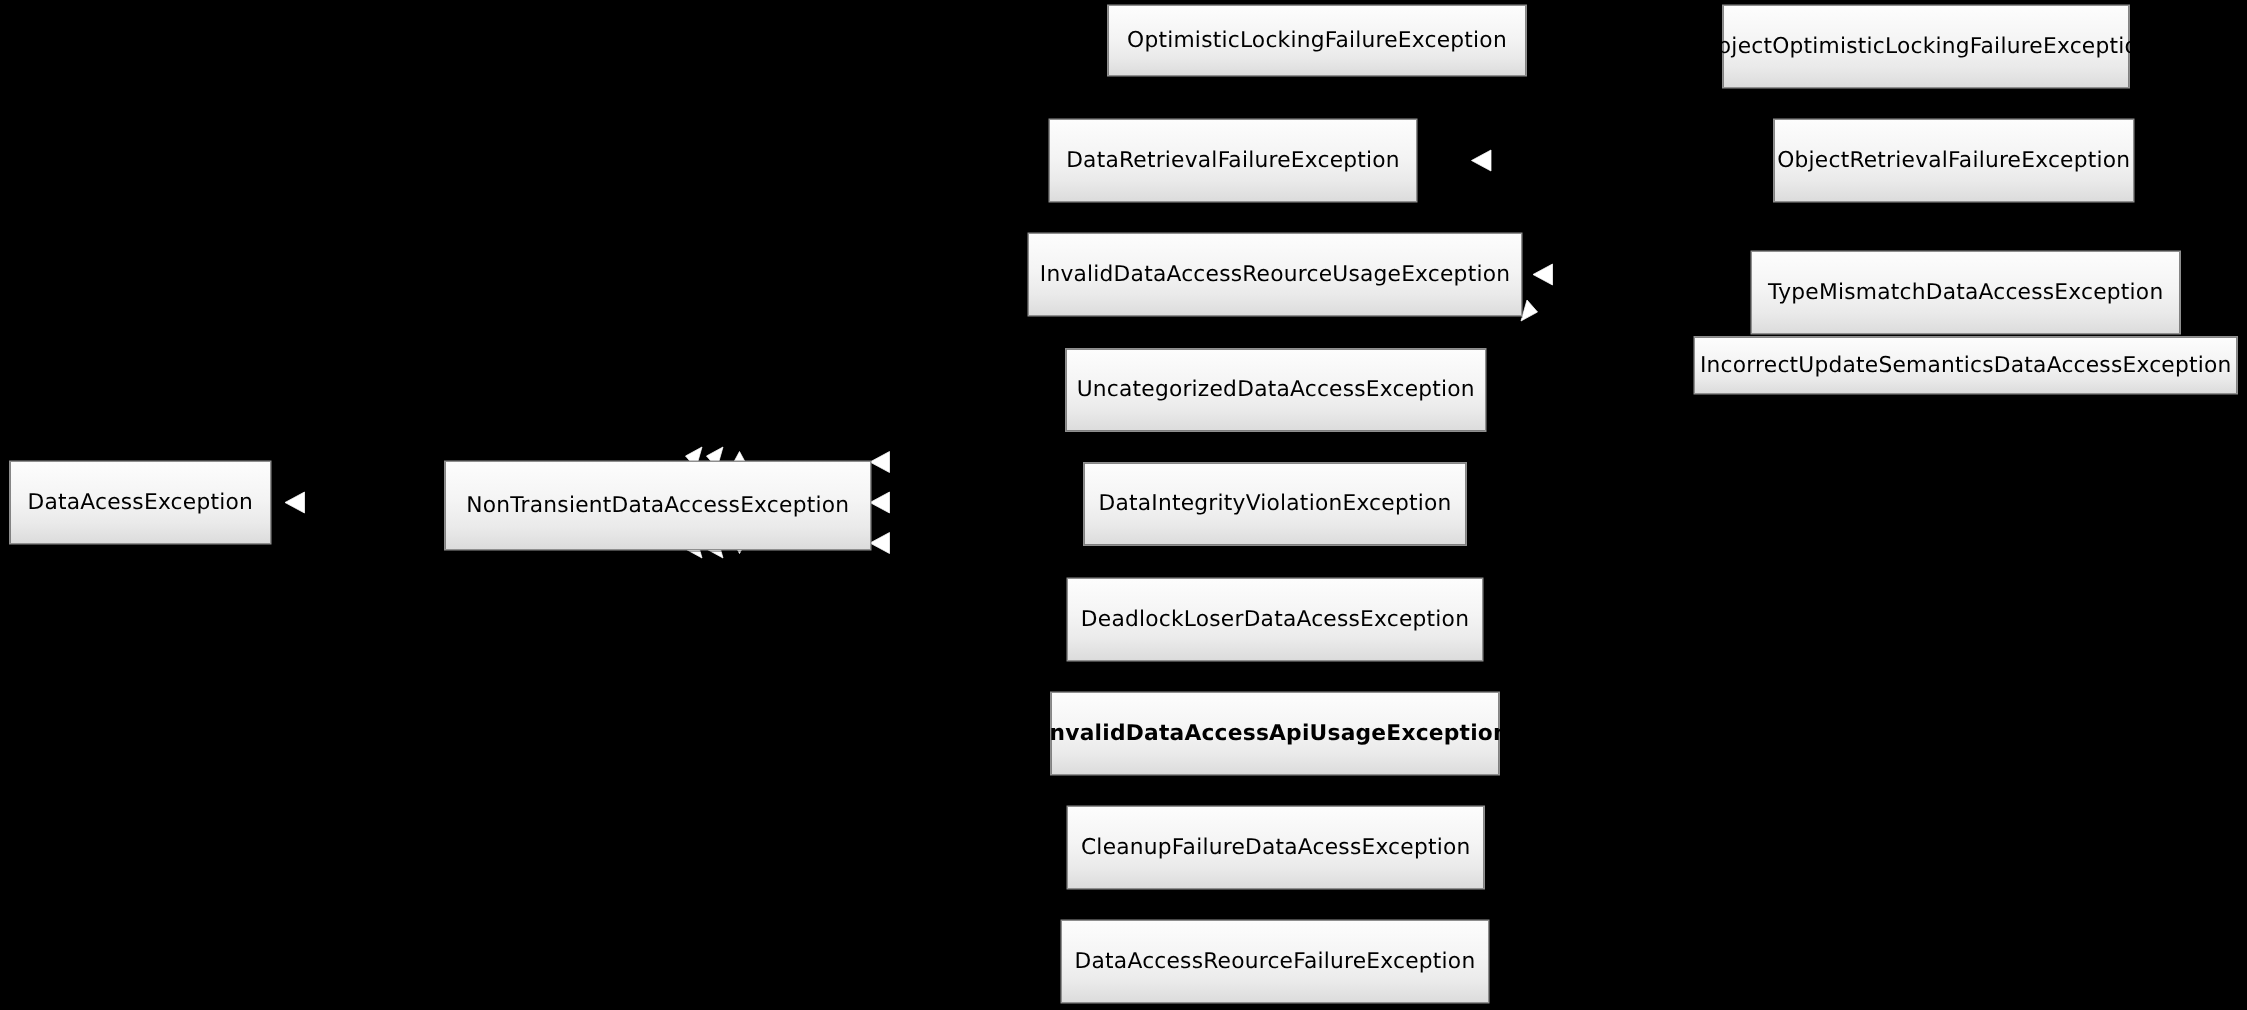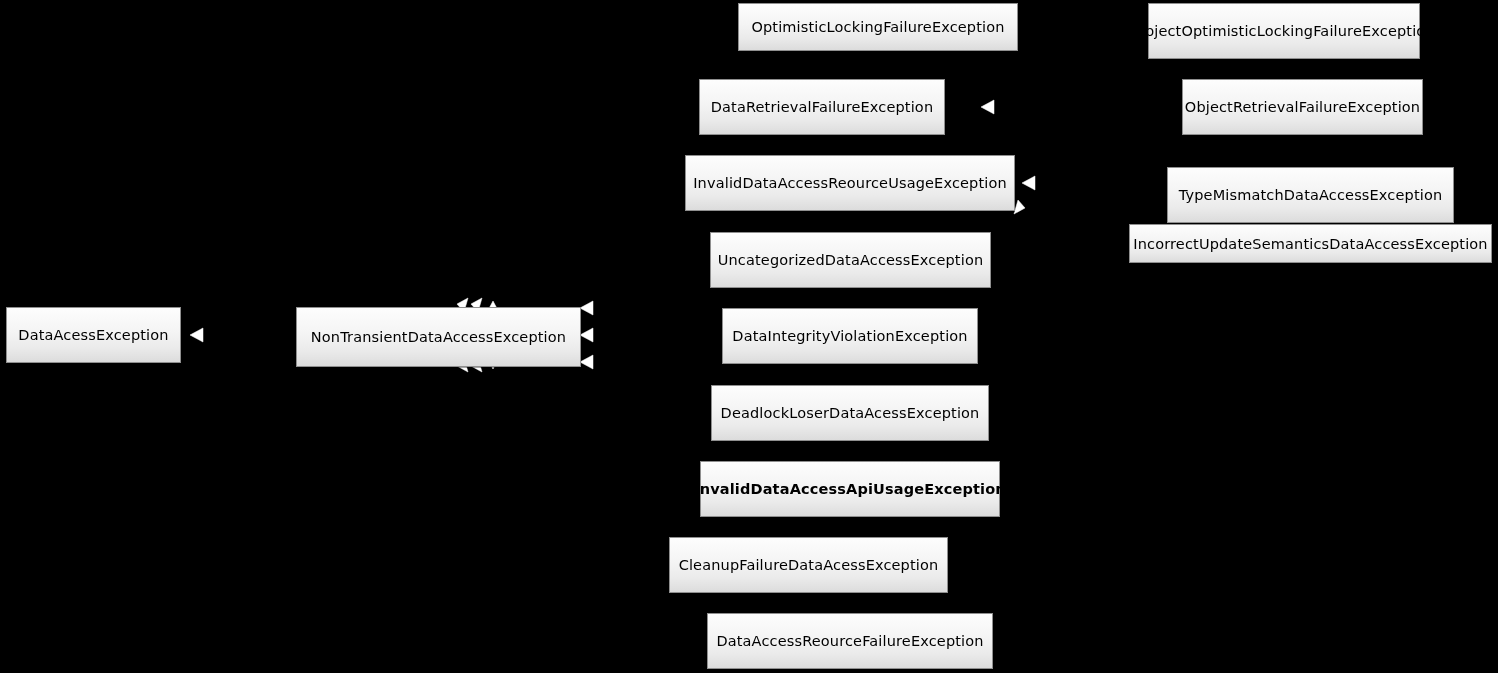--- a/index.html
+++ b/index.html
@@ -116,21 +116,21 @@
       </div>
       <div class="uml-node" style="left: 722px; top: 308px; width: 256px; height: 56px;">
         <span class="node-label">DataIntegrityViolationException</span>
       </div>
       <div class="uml-node" style="left: 711px; top: 385px; width: 278px; height: 56px;">
         <span class="node-label">DeadlockLoserDataAcessException</span>
       </div>
       <div class="uml-node" style="left: 700px; top: 461px; width: 300px; height: 56px; font-weight: bold;">
         <span class="node-label">InvalidDataAccessApiUsageException</span>
       </div>
-      <div class="uml-node" style="left: 669px; top: 537px; width: 279px; height: 56px;">
+      <div class="uml-node" style="left: 711px; top: 537px; width: 279px; height: 56px;">
         <span class="node-label">CleanupFailureDataAcessException</span>
       </div>
       <div class="uml-node" style="left: 707px; top: 613px; width: 286px; height: 56px;">
         <span class="node-label">DataAccessReourceFailureException</span>
       </div>
       <div class="uml-node" style="left: 1148px; top: 3px; width: 272px; height: 56px; text-align: right;">
         <span class="node-label">ObjectOptimisticLockingFailureException</span>
       </div>
       <div class="uml-node" style="left: 1182px; top: 79px; width: 241px; height: 56px;">
         <span class="node-label">ObjectRetrievalFailureException</span>

